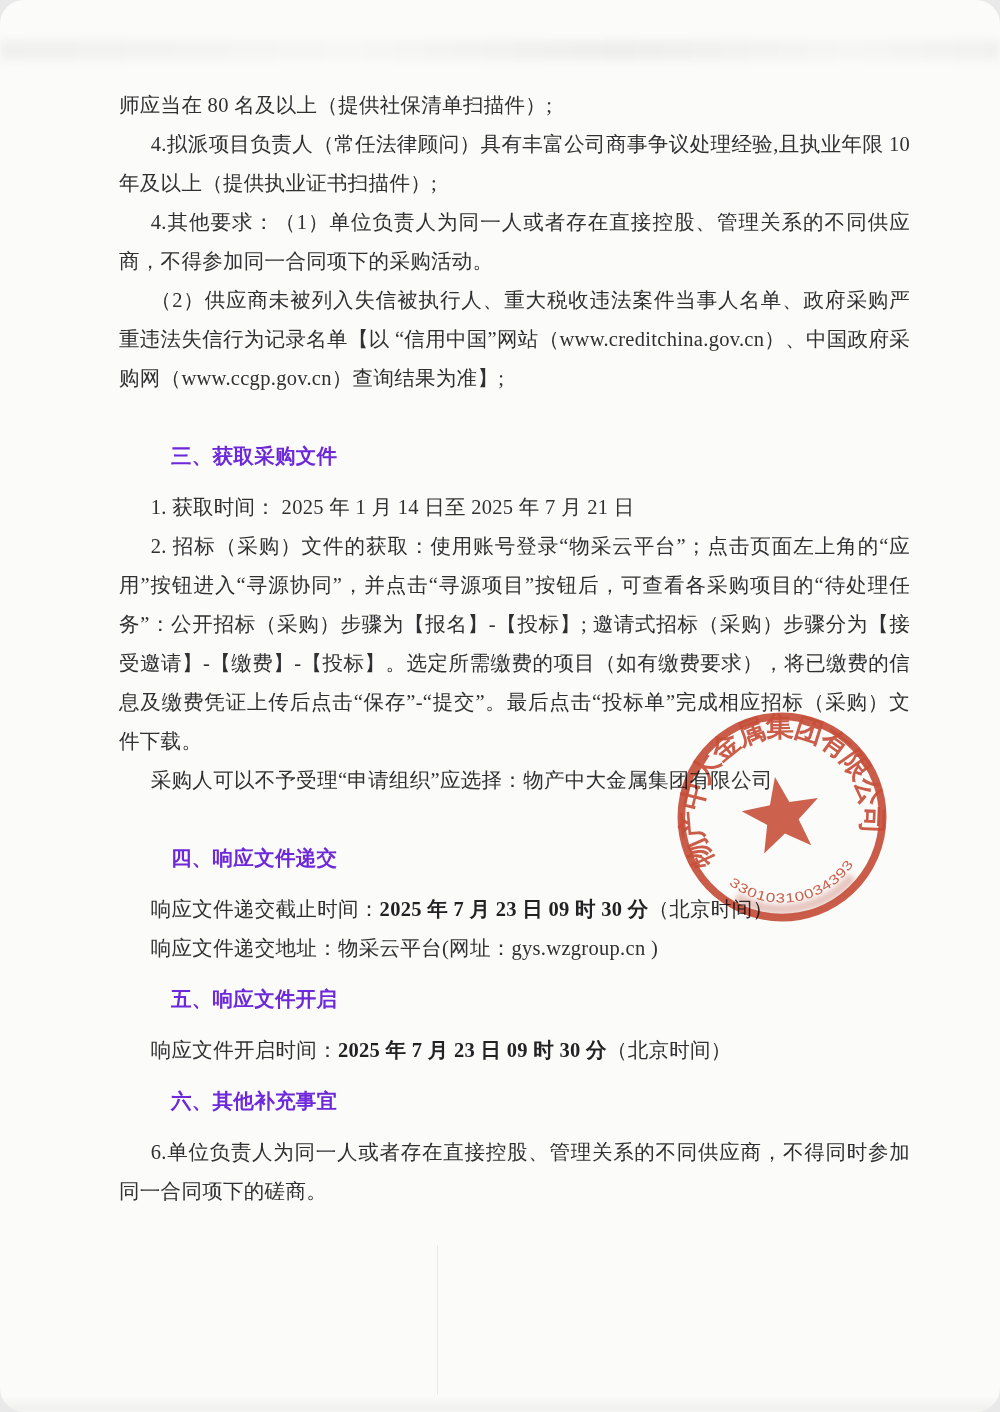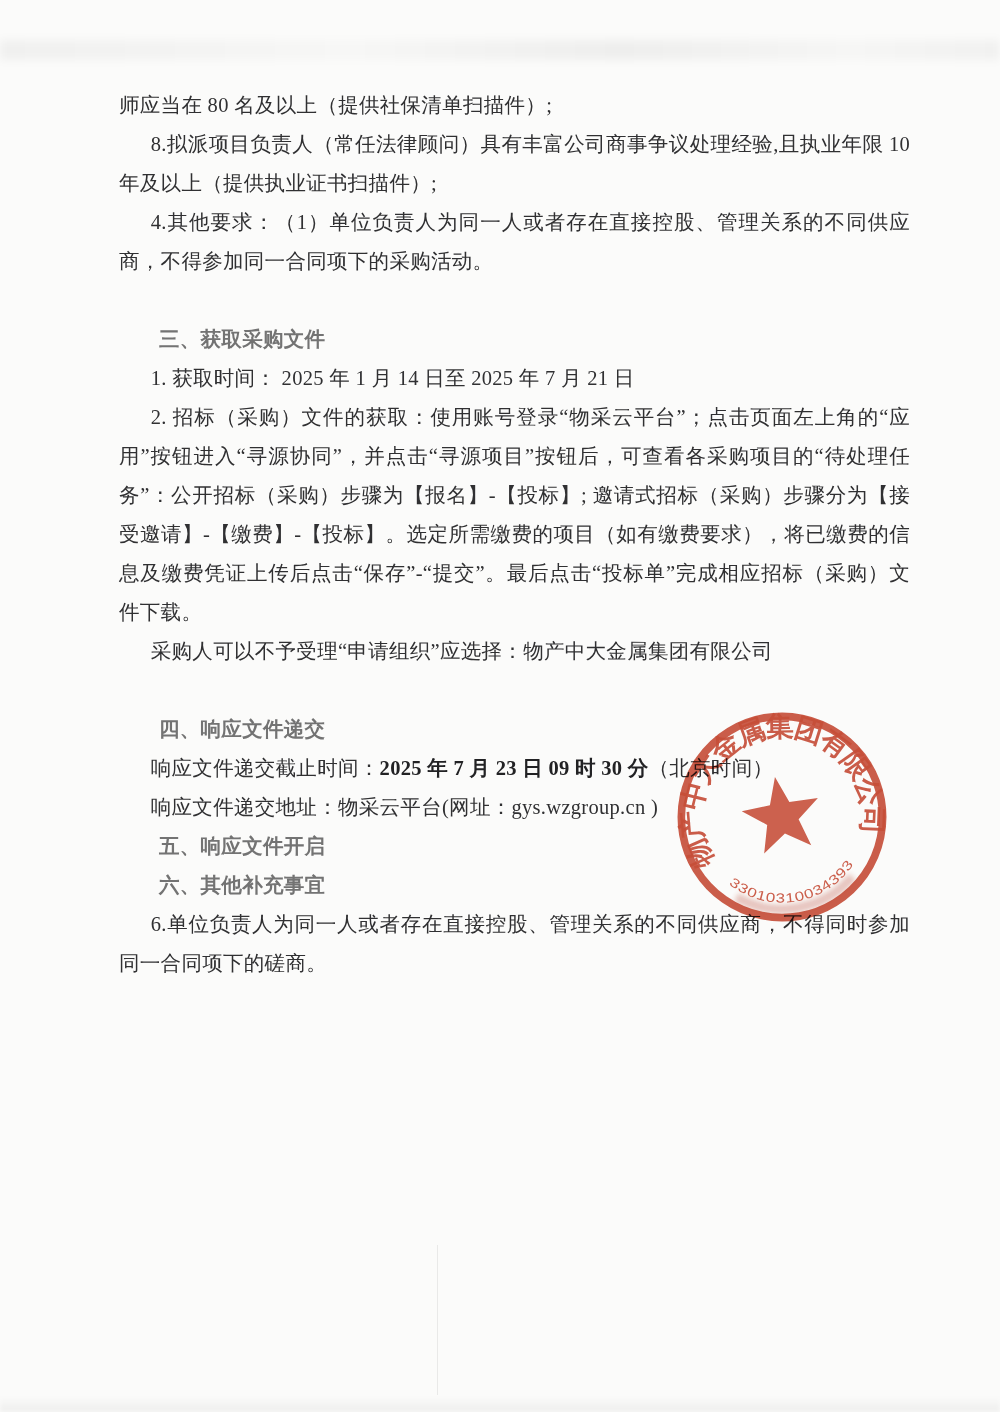--- a/index.html
+++ b/index.html
@@ -4,20 +4,21 @@
 <style>
   html,body{margin:0;padding:0;background:#e9e9e9;}
   .page{
     position:relative;
     width:1000px;height:1412px;
     margin:0 auto;
     background:#fbfbfa;
     overflow:hidden;
     font-family:"Liberation Serif","DejaVu Serif",serif;
     color:#303032;
+    border-radius:24px;
   }
   
   .scan-band-top{
     position:absolute;left:0;top:40px;width:100%;height:20px;
     background:linear-gradient(90deg,rgba(0,0,0,.045),rgba(0,0,0,.015) 35%,rgba(0,0,0,.05) 62%,rgba(0,0,0,.02) 85%,rgba(0,0,0,.04));
     filter:blur(4px);
   }
   .scan-band-bottom{
     position:absolute;left:0;bottom:0;width:100%;height:16px;
     background:linear-gradient(0deg,rgba(0,0,0,.05),rgba(0,0,0,0));
@@ -29,21 +30,21 @@
   }
   .content{
     position:absolute;left:119px;top:86px;width:791px;
     font-size:20.5px;line-height:39px;
     text-align:justify;
     letter-spacing:.3px;
   }
   .content p{margin:0;text-indent:1.55em;}
   .content p.cont{text-indent:0;}
   .content .sec{
-    font-weight:bold;margin:0;text-indent:1.95em;color:#737373;
+    font-weight:bold;margin:12px;text-indent:1.95em;color:#6d28d9;
   }
   .gap-before{margin-top:39px !important;}
   .b{font-weight:bold;color:#222224;}
   .u{text-decoration:underline;text-underline-offset:4px;}
   
   .stamp{
     position:absolute;left:660px;top:695px;width:244px;height:244px;
     transform:rotate(-10deg);
     mix-blend-mode:multiply;
     opacity:.93;
@@ -55,41 +56,43 @@
 <body>
 
 <div class="page">
 
   <div class="scan-band-top"></div>
 
   <div class="content">
 
     <p class="cont">师应当在 80 名及以上（提供社保清单扫描件）;</p>
 
-    <p>8.拟派项目负责人（常任法律顾问）具有丰富公司商事争议处理经验,且执业年限 10 年及以上（提供执业证书扫描件）;</p>
+    <p>4.拟派项目负责人（常任法律顾问）具有丰富公司商事争议处理经验,且执业年限 10 年及以上（提供执业证书扫描件）;</p>
 
     <p>4.其他要求：（1）单位负责人为同一人或者存在直接控股、管理关系的不同供应商，不得参加同一合同项下的采购活动。</p>
 
+    <p>（2）供应商未被列入失信被执行人、重大税收违法案件当事人名单、政府采购严重违法失信行为记录名单【以 “信用中国”网站（www.creditchina.gov.cn）、中国政府采购网（www.ccgp.gov.cn）查询结果为准】;</p>
 
     <p class="sec gap-before">三、获取采购文件</p>
 
     <p>1. 获取时间：  2025 年 1 月 14 日至 2025 年 7 月 21 日</p>
 
     <p>2. 招标（采购）文件的获取：使用账号登录“物采云平台”；点击页面左上角的“应用”按钮进入“寻源协同”，并点击“寻源项目”按钮后，可查看各采购项目的“待处理任务”：公开招标（采购）步骤为【报名】-【投标】; 邀请式招标（采购）步骤分为【接受邀请】-【缴费】-【投标】。选定所需缴费的项目（如有缴费要求），将已缴费的信息及缴费凭证上传后点击“保存”-“提交”。最后点击“投标单”完成相应招标（采购）文件下载。</p>
 
     <p>采购人可以不予受理“申请组织”应选择：物产中大金属集团有限公司</p>
 
     <p class="sec gap-before">四、响应文件递交</p>
 
     <p><span>响应文件递交截止时间：</span><span class="b">2025 年 7 月 23 日 09 时  30 分</span><span>（北京时间）</span></p>
 
     <p>响应文件递交地址：物采云平台(网址：gys.wzgroup.cn )</p>
 
     <p class="sec">五、响应文件开启</p>
 
+    <p><span>响应文件开启时间：</span><span class="b">2025 年 7 月 23 日 09 时  30 分</span><span>（北京时间）</span></p>
 
 
     <p class="sec">六、其他补充事宜</p>
 
 
     <p>6.单位负责人为同一人或者存在直接控股、管理关系的不同供应商，不得同时参加同一合同项下的磋商。</p>
 
   </div>
 
   <div class="stamp">

